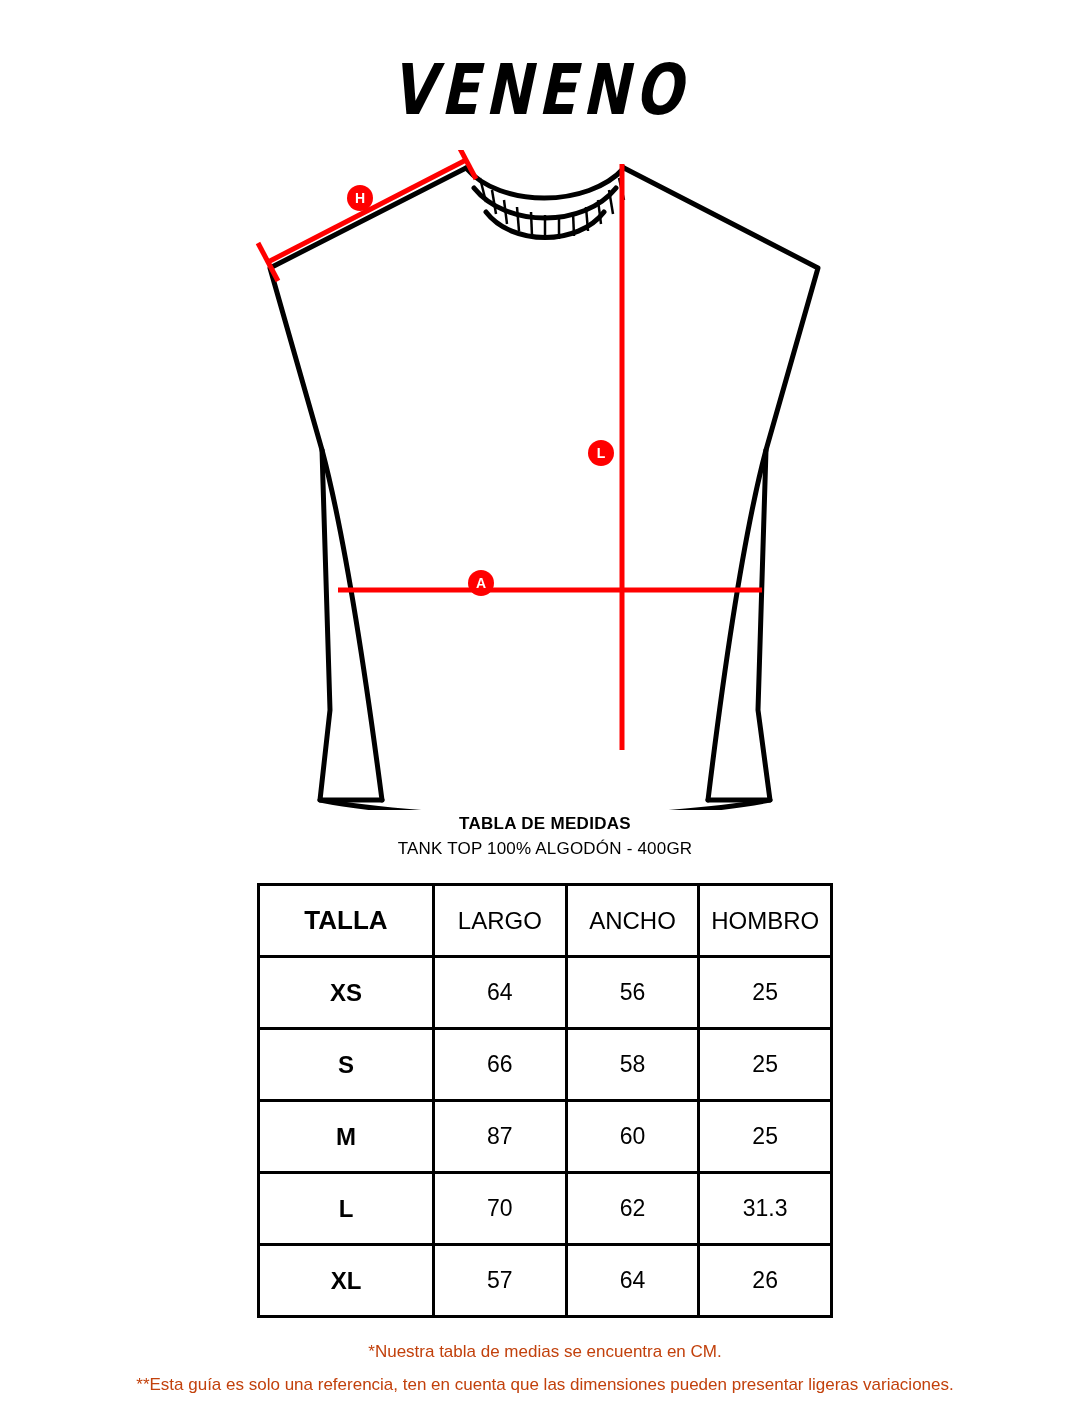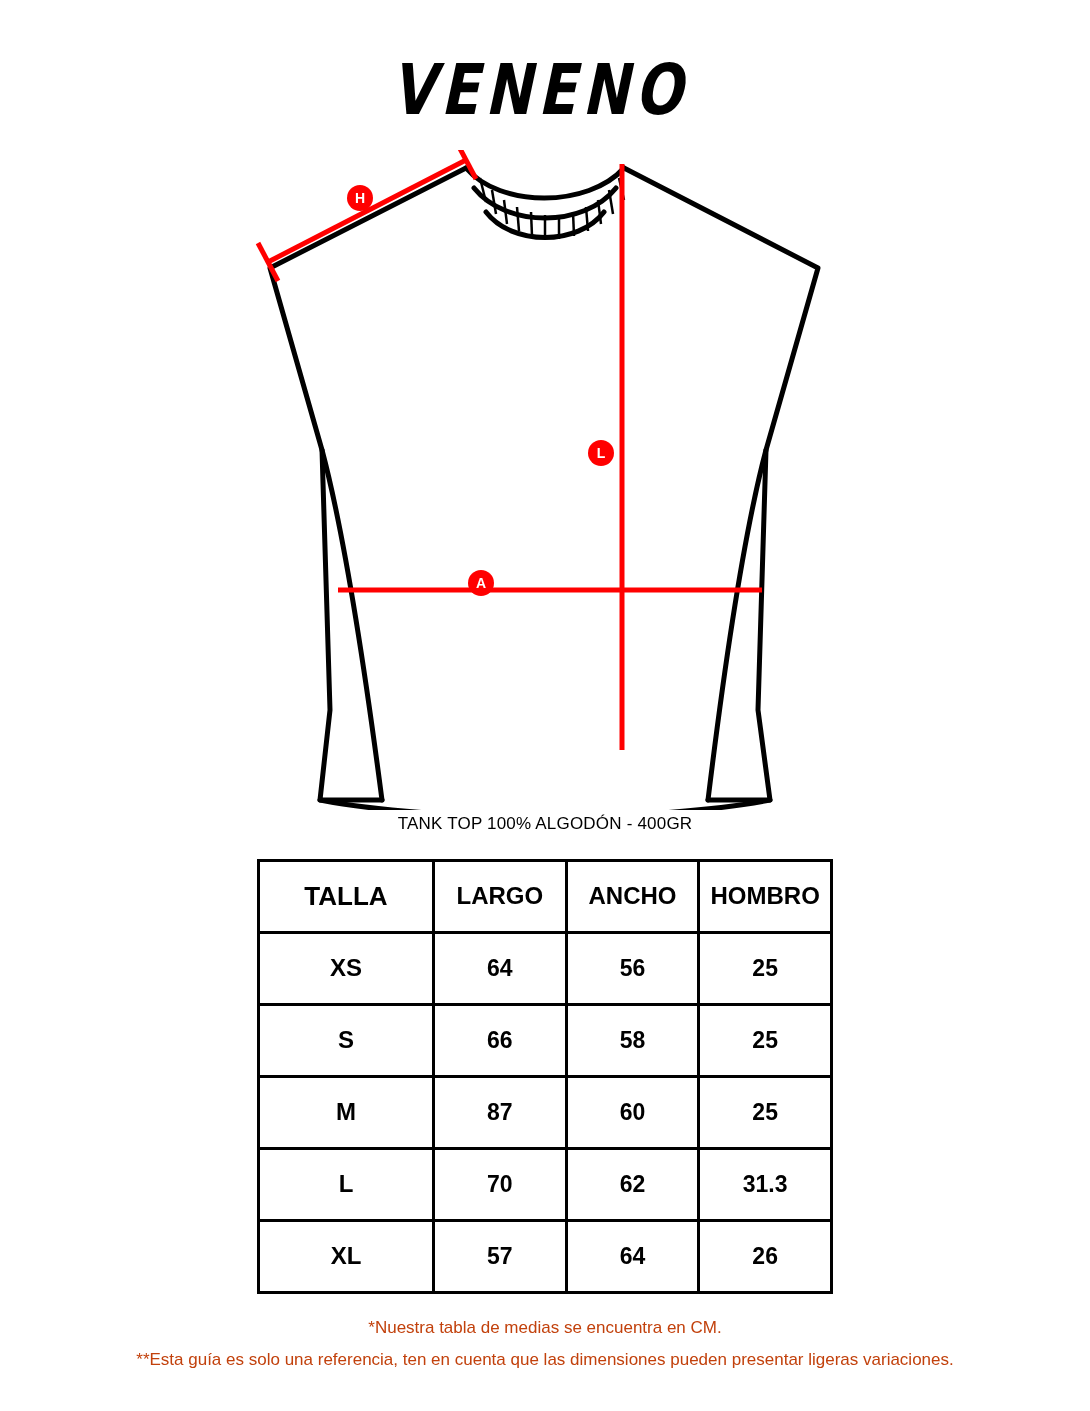--- a/index.html
+++ b/index.html
@@ -74,21 +74,21 @@
   }
   table.size-table {
     width: 100%;
     border-collapse: collapse;
     table-layout: fixed;
   }
   table.size-table td, table.size-table th {
     border: 3px solid #000;
     text-align: center;
     font-size: 23px;
-    font-weight: bold;
+    font-weight: normal;
     height: 69px;
     padding: 0;
   }
   table.size-table th {
     font-size: 24px;
   }
   table.size-table th.size-col,
   table.size-table td.size-col {
     font-weight: bold;
     width: 172px;
@@ -174,20 +174,21 @@
         <text x="601" y="308" text-anchor="middle" font-family="Liberation Sans, sans-serif" font-size="14" font-weight="bold" fill="#ffffff">L</text>
       </g>
       <g>
         <circle cx="481" cy="433" r="13" fill="#ff0000"></circle>
         <text x="481" y="438" text-anchor="middle" font-family="Liberation Sans, sans-serif" font-size="14" font-weight="bold" fill="#ffffff">A</text>
       </g>
     </svg>
   </div>
 
   <div class="table-heading">
+    <div class="table-title">TABLA DE MEDIDAS</div>
     <div class="table-subtitle">TANK TOP 100% ALGODÓN - 400GR</div>
   </div>
 
   <div class="table-outer">
     <table class="size-table">
       <thead>
         <tr>
           <th class="size-col">TALLA</th>
           <th>LARGO</th>
           <th>ANCHO</th>

